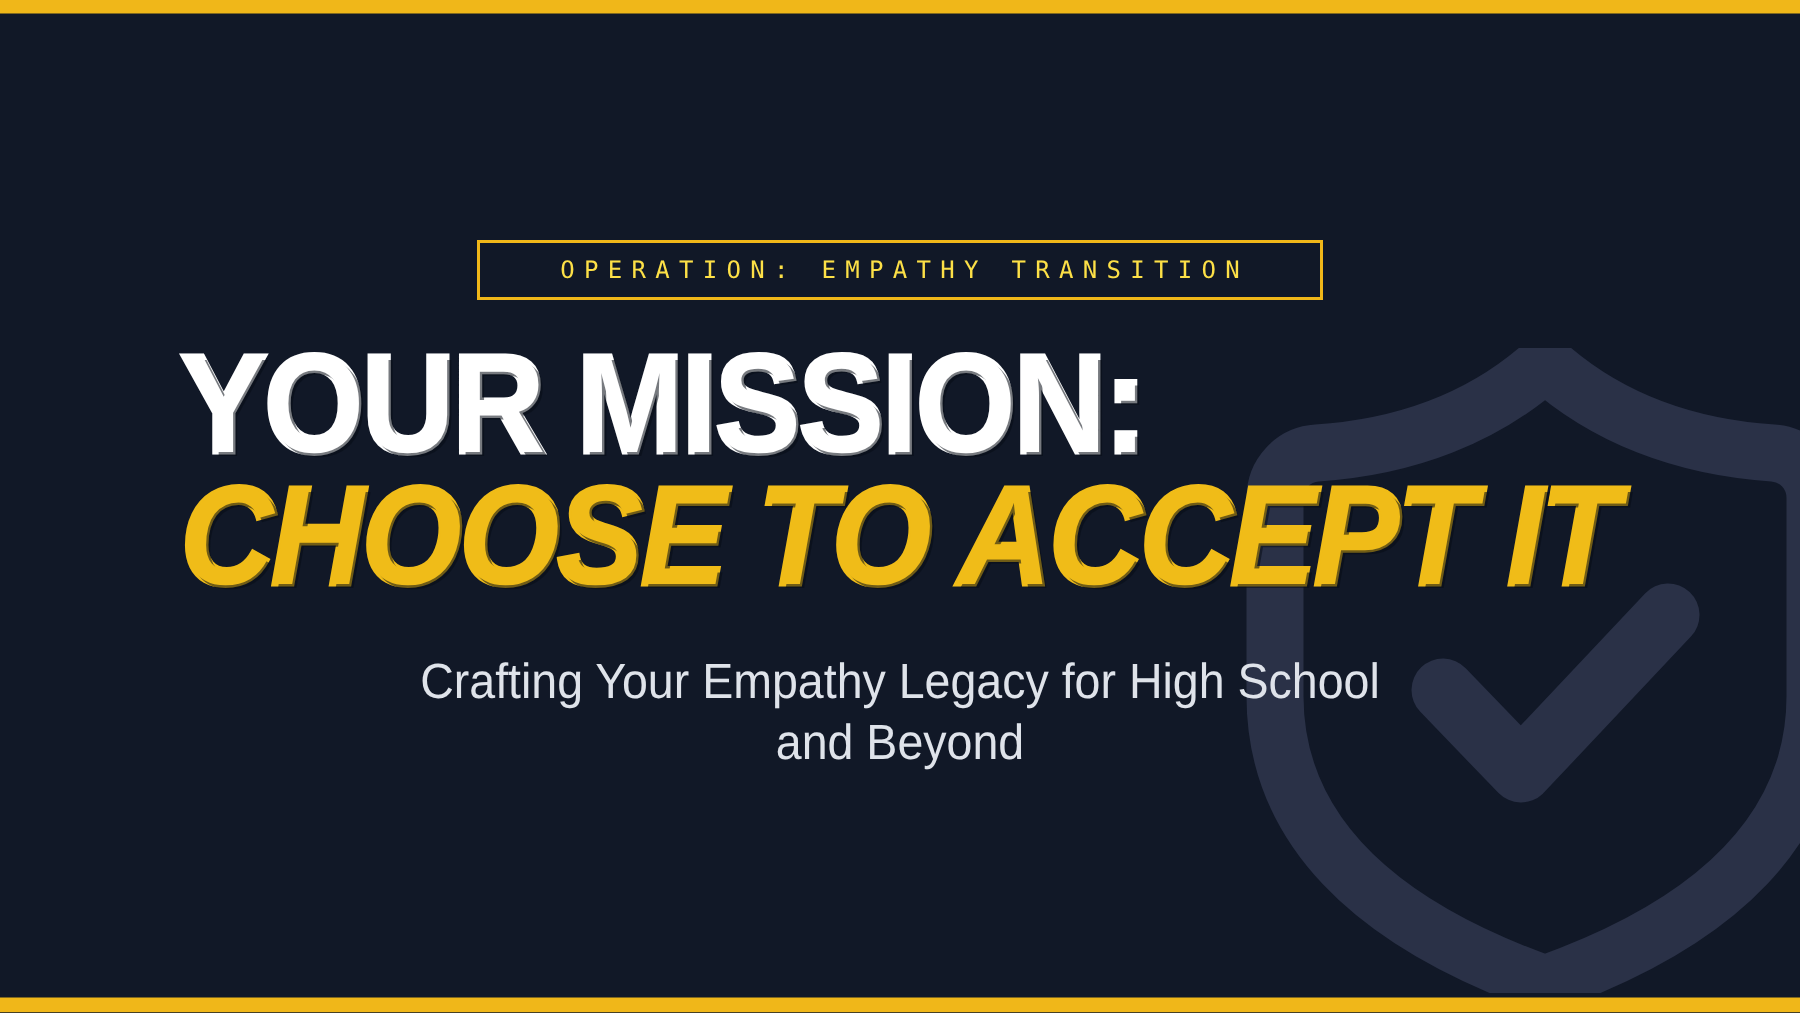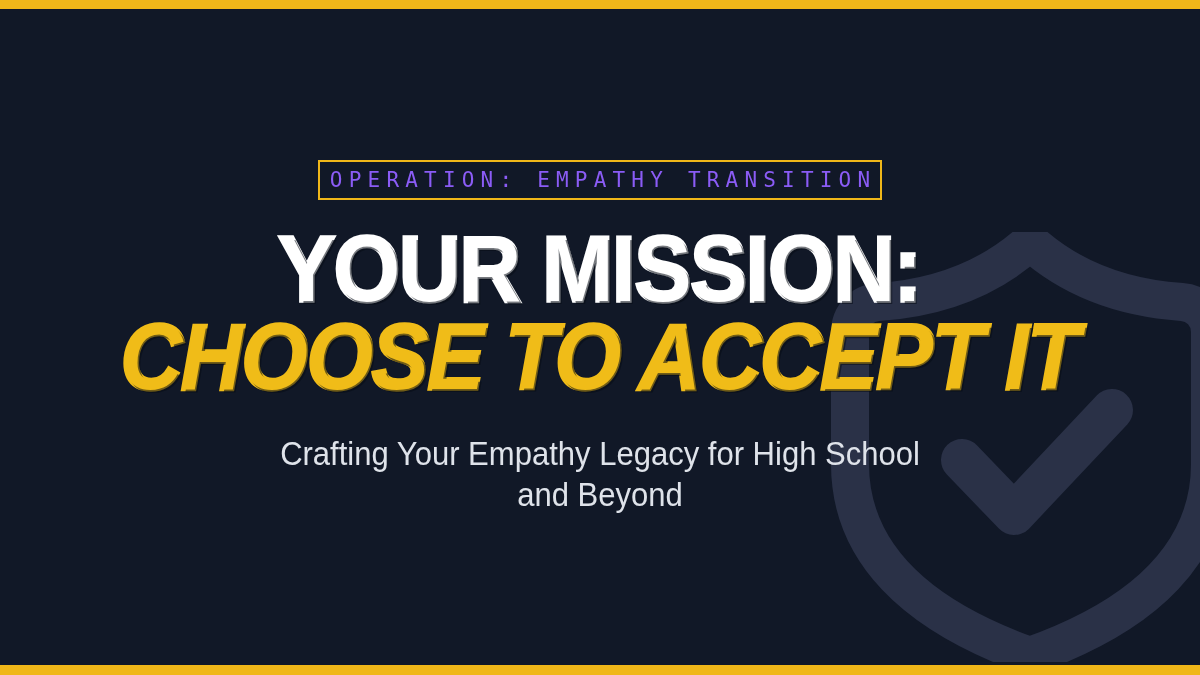--- a/index.html
+++ b/index.html
@@ -65,33 +65,33 @@
     margin-top: 160px;
     width: 564px;
     height: 40px;
     border: 2px solid #F0B719;
     display: flex;
     align-items: center;
     justify-content: center;
   }
   #badge-label {
     font-family: "DejaVu Sans Mono", monospace;
-    font-size: 21px;
+    font-size: 16px;
     font-weight: 400;
-    color: #8b5cf6;
+    color: #fde047;
     letter-spacing: 6.2px;
     text-indent: 6.2px;
     white-space: nowrap;
     line-height: 1;
   }
 
   
   #headline {
     margin-top: 26px;
-    text-align: center;
+    text-align: left;
     line-height: 0.93;
     white-space: nowrap;
   }
   .headline-line {
     display: block;
     font-family: "Liberation Sans Narrow", "Liberation Sans", sans-serif;
     font-weight: 700;
     font-size: 93px;
     letter-spacing: -1.5px;
     transform: scaleX(0.92);

